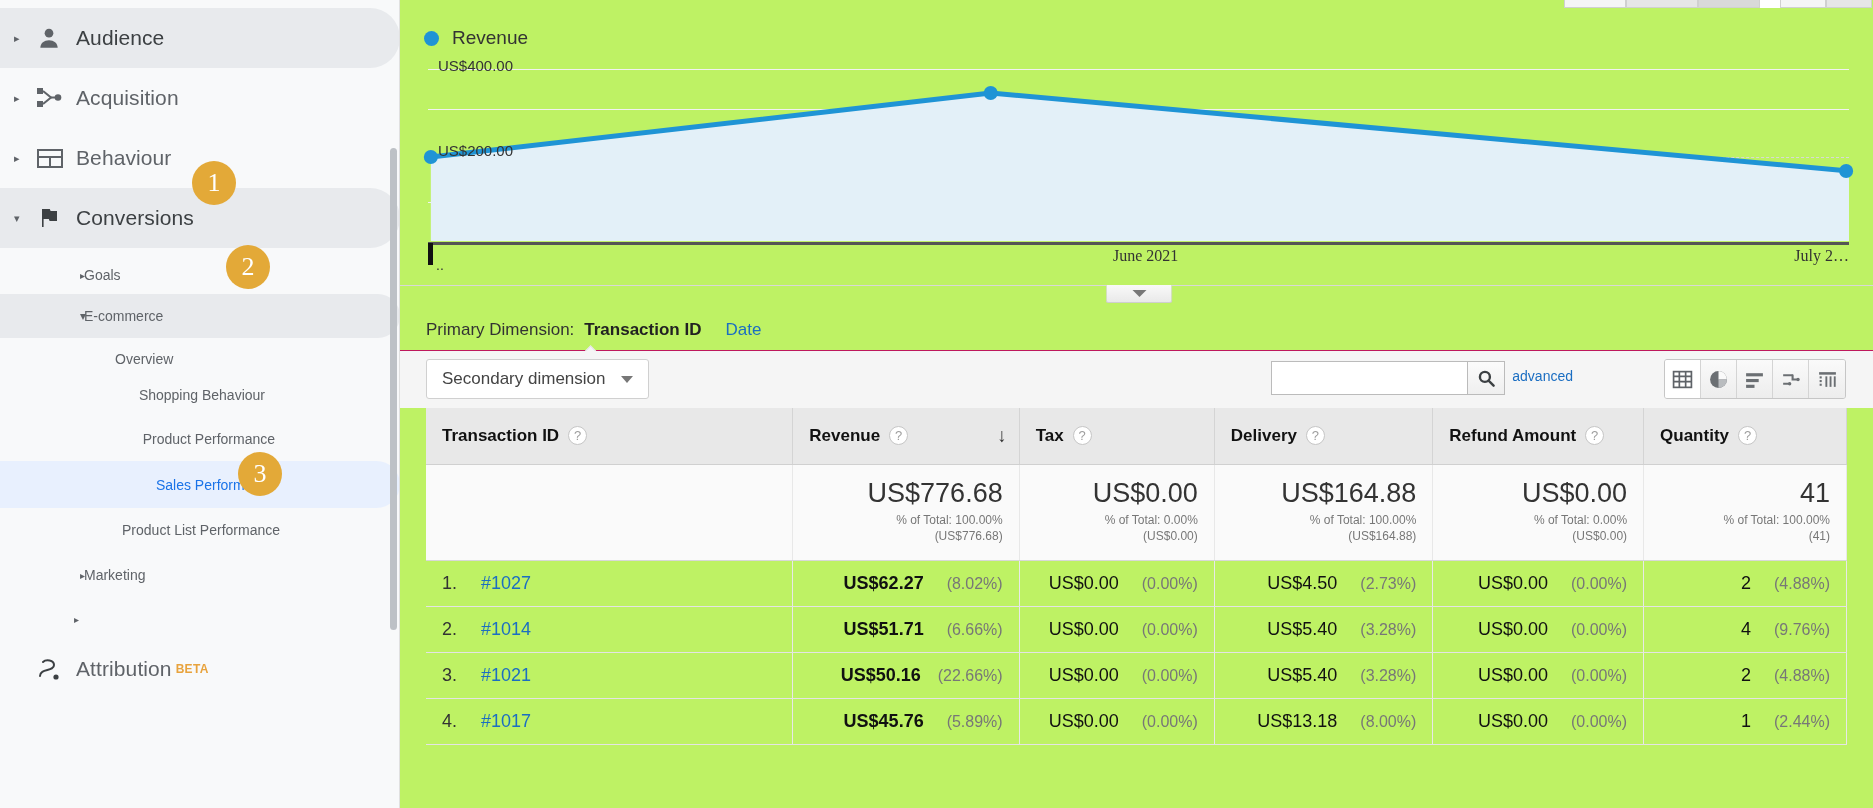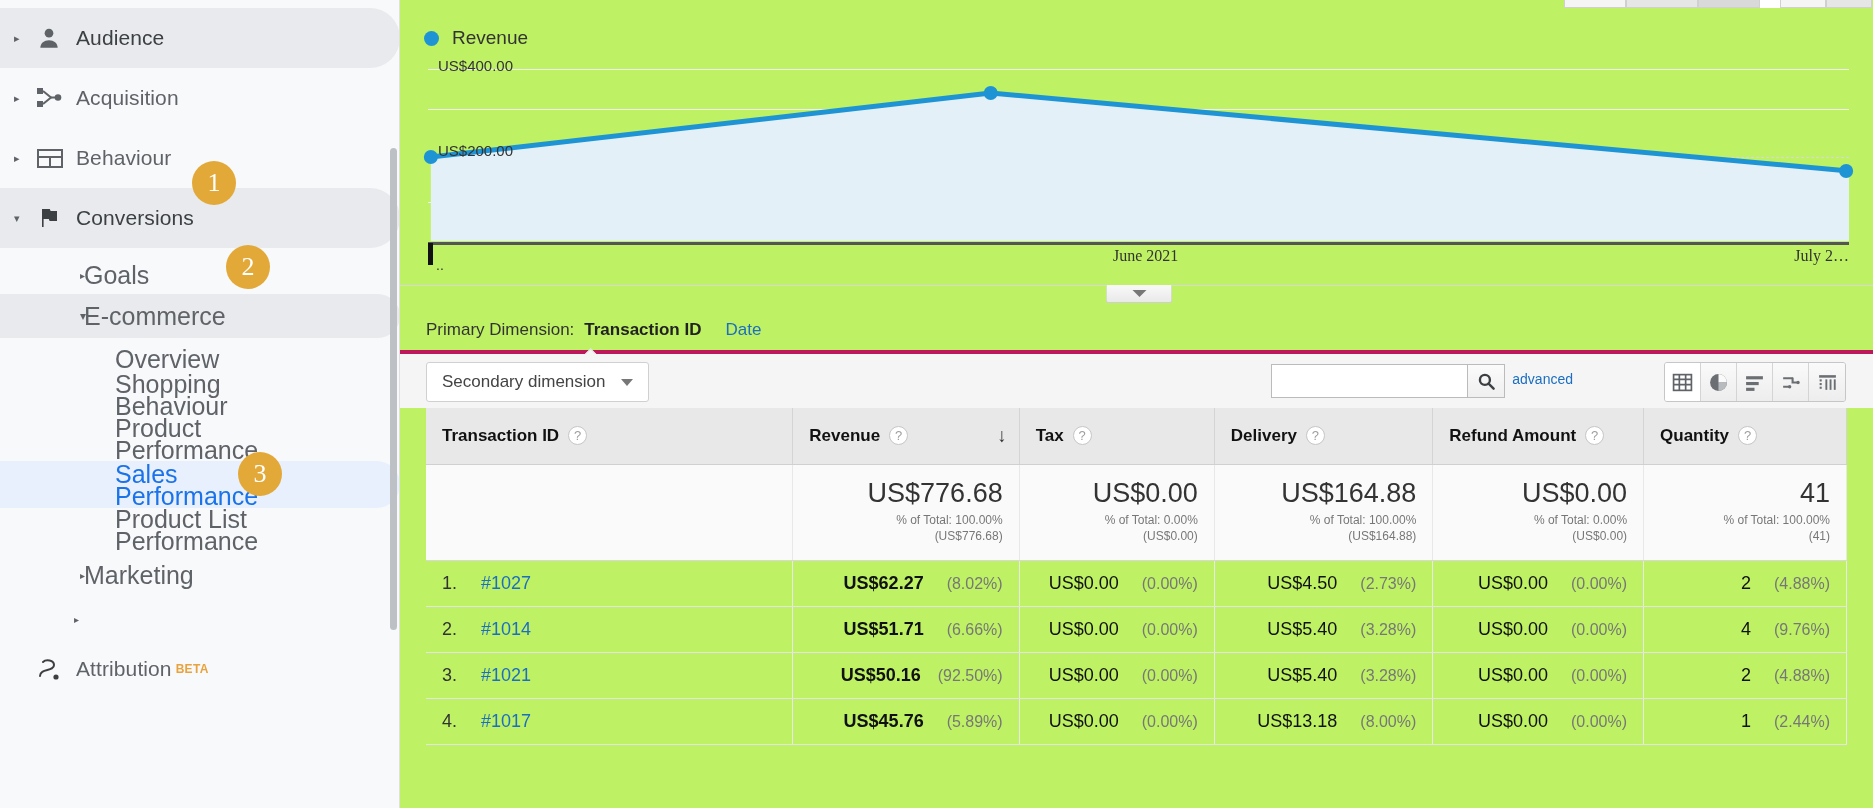--- a/index.html
+++ b/index.html
@@ -42,21 +42,21 @@
 
   
   .sub-item {
     display: flex; align-items: center; min-height: 29px;
     padding-left: 84px; cursor: pointer; border-radius: 0 30px 30px 0;
     position: relative;
   }
   .sub-item .scaret {
     position: absolute; left: 80px; color:#5f6368; font-size: 10px;
   }
-  .sub-item .sub-label { font-size: 25px; color: #5f6368; line-height: 22px; }
+  .sub-item .sub-label { font-size: 14px; color: #5f6368; line-height: 22px; text-align: right; }
   .sub-item.lvl2 { padding-left: 115px; }
   .sub-item.lvl2 .sub-label { display: block; }
   .sub-item.hl { background: #e8f0fe; }
   .sub-item.hl .sub-label { color: #1a73e8; }
   .sub-item.ecom { background: #e8eaed; height: 44px; padding-left: 84px; }
 
   .beta-badge {
     font-size: 12px; color: #e8a33d; font-weight: bold;
     vertical-align: super; margin-left: 4px; letter-spacing:.3px;
   }
@@ -167,21 +167,21 @@
   .prim-dim {
     display: flex; align-items: center; gap: 10px;
     padding: 34px 0 0 26px; font-size: 17px; position: relative;
   }
   .prim-dim .pd-lbl { color: #333; }
   .prim-dim .pd-val { color: #222; font-weight: bold; }
   .prim-dim .pd-link { color: #1b6ec2; cursor: pointer; margin-left: 14px; }
 
   .toolbar-strip {
     position: relative; margin-top: 10px; background: #f5f5f5;
-    border-top: 4px solid #be185d; height: 58px;
+    border-top: 1px solid #be185d; height: 58px;
   }
   .toolbar-strip .notch {
     position: absolute; left: 183px; top: -9px;
     width: 18px; height: 9px; overflow: hidden;
   }
   .toolbar-strip .notch i {
     position: absolute; left: 0; top: 0; width: 18px; height: 18px;
     background: #f5f5f5; border: 1px solid #e3e3e3;
     transform: rotate(45deg) translate(4px,6px);
   }
@@ -651,21 +651,21 @@
           </td>
         </tr>
 
         <tr>
           <td class="idx-cell">
             <span class="n">3.</span>
             <a>#1021</a>
           </td>
           <td class="val">
             <span class="v">US$50.16</span>
-            <span class="p">(92.50%)</span>
+            <span class="p">(22.66%)</span>
           </td>
           <td class="val">
             <span class="v plain">US$0.00</span>
             <span class="p">(0.00%)</span>
           </td>
           <td class="val">
             <span class="v plain">US$5.40</span>
             <span class="p">(3.28%)</span>
           </td>
           <td class="val">

